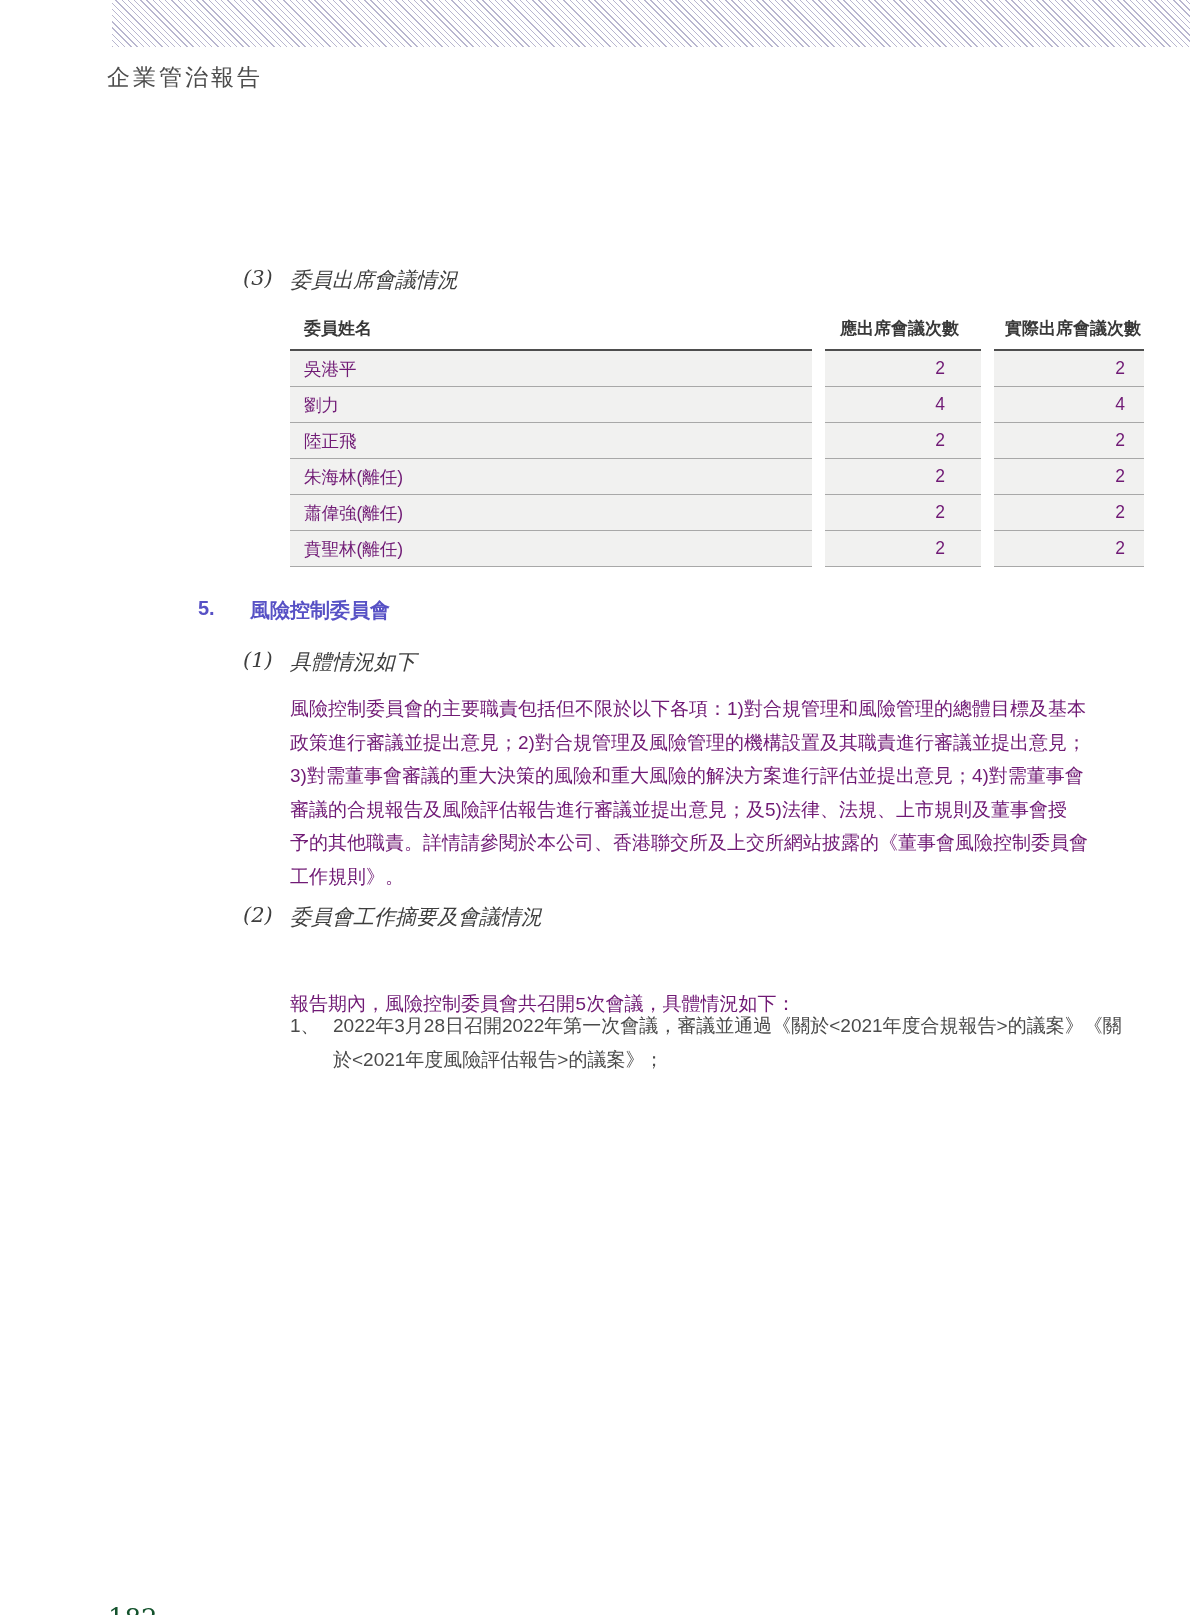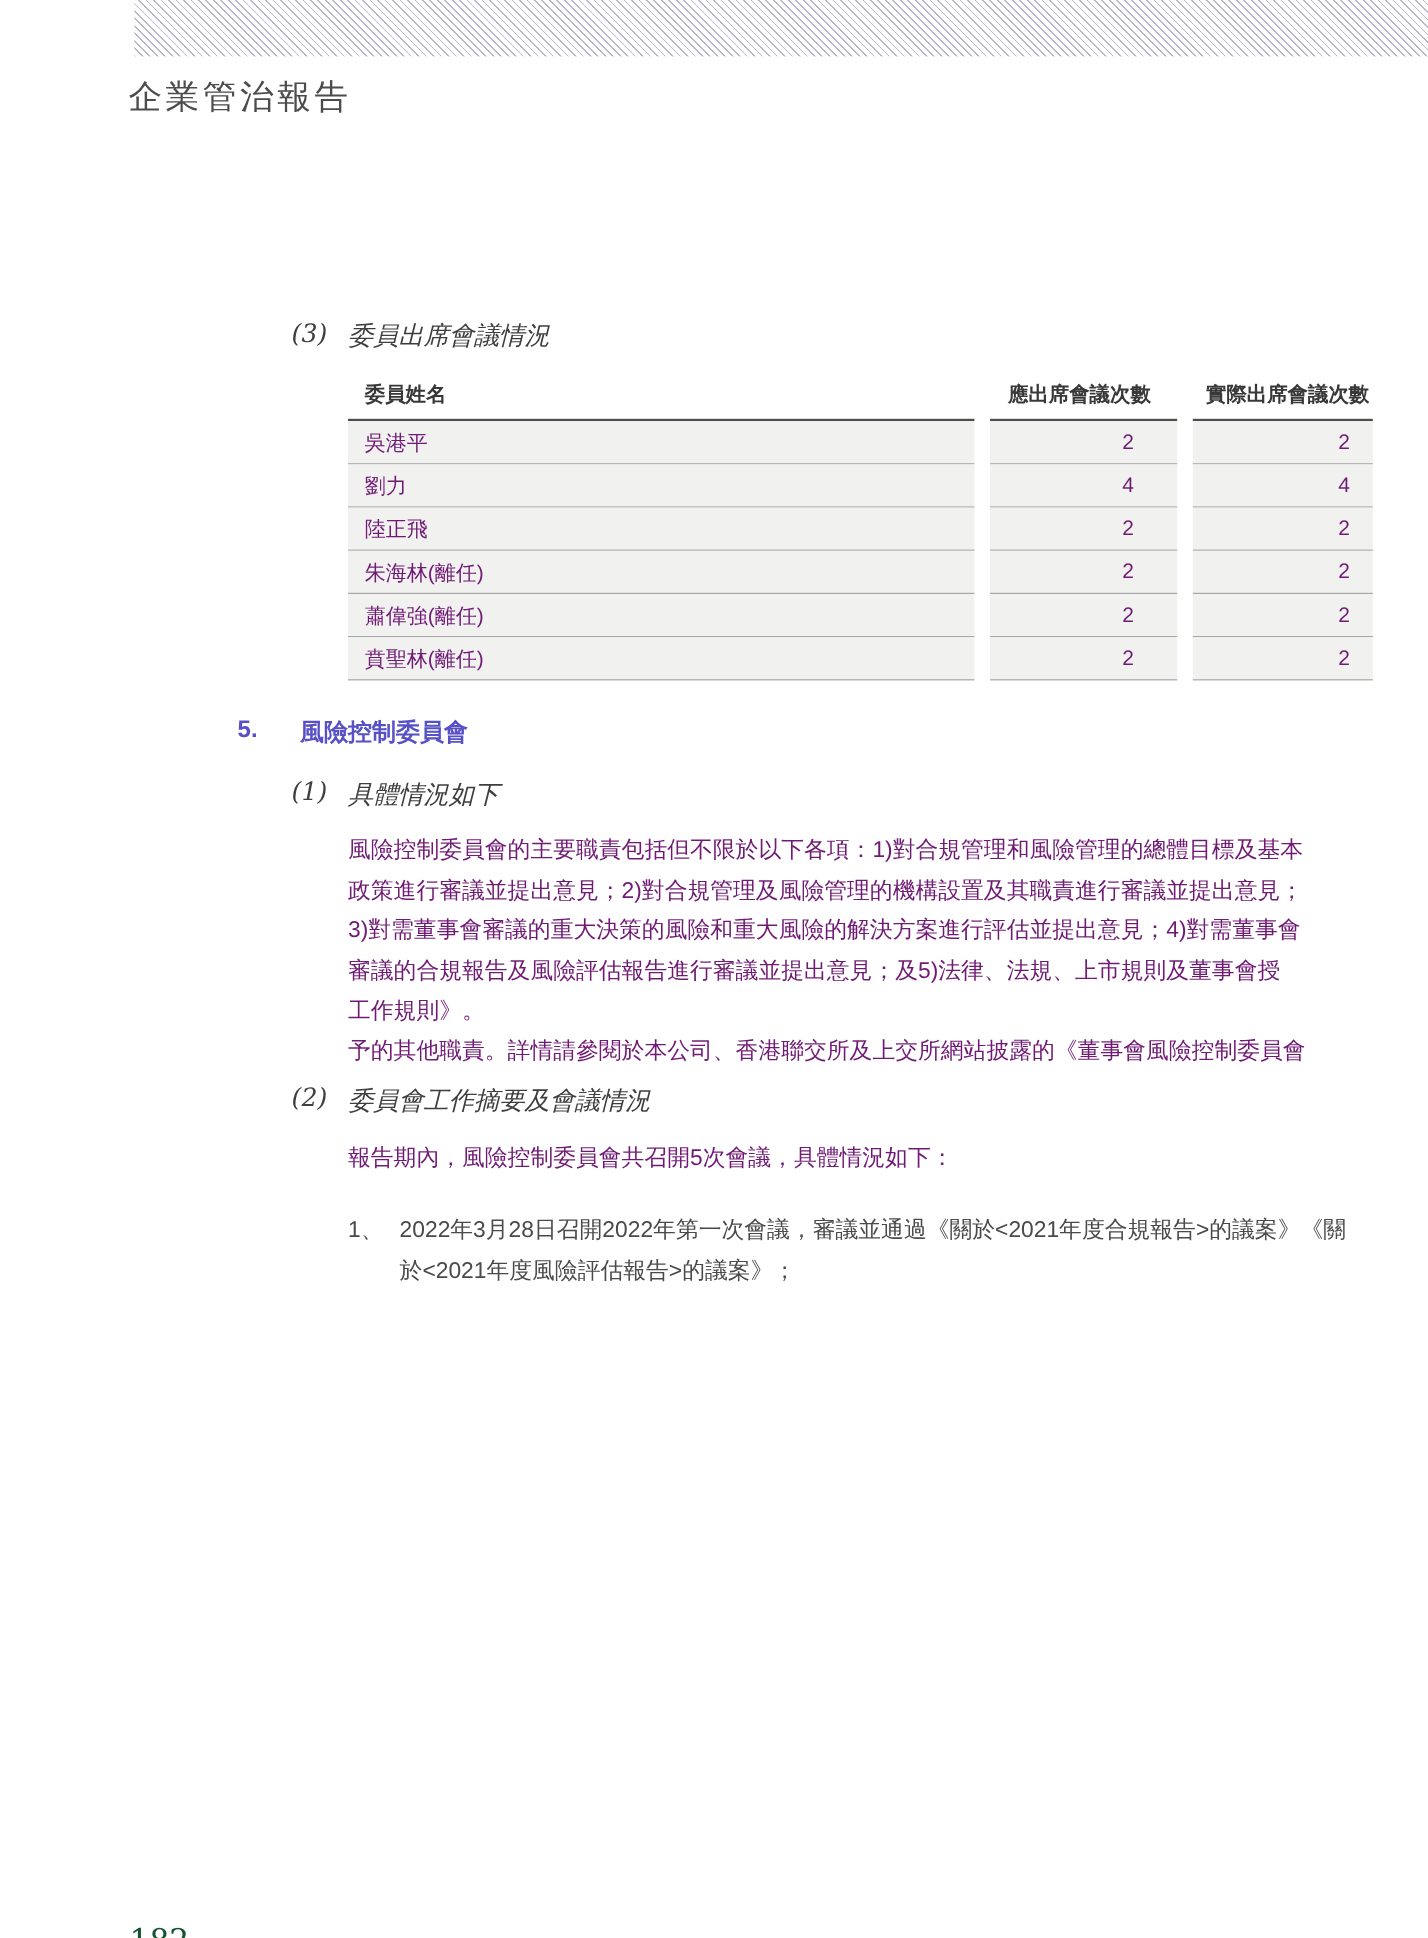--- a/index.html
+++ b/index.html
@@ -22,21 +22,21 @@
       rgba(126,122,168,0.55) 0px,
       rgba(126,122,168,0.55) 1px,
       transparent 1px,
       transparent 4.4px
     );
   }
 
   .doc-header{
     position:absolute;left:107px;top:62px;
     font-family:"DejaVu Serif", serif;
-    font-size:28px;letter-spacing:3px;color:#4c4c4c;
+    font-size:23px;letter-spacing:3px;color:#4c4c4c;
   }
 
   
   .sub-heading{
     position:absolute;display:flex;
     font-family:"DejaVu Serif", serif;font-style:italic;
     font-size:21px;color:#3e3e3e;
   }
   .sub-heading .marker{width:47px;flex:0 0 47px;}
 
@@ -148,30 +148,30 @@
   <div class="sub-heading" style="left:243px;top:648px;">
     <span class="marker">(1)</span>
     <span>具體情況如下</span>
   </div>
 
   <div class="para" style="top:692px;">
     <div class="line">風險控制委員會的主要職責包括但不限於以下各項：1)對合規管理和風險管理的總體目標及基本</div>
     <div class="line">政策進行審議並提出意見；2)對合規管理及風險管理的機構設置及其職責進行審議並提出意見；</div>
     <div class="line">3)對需董事會審議的重大決策的風險和重大風險的解決方案進行評估並提出意見；4)對需董事會</div>
     <div class="line">審議的合規報告及風險評估報告進行審議並提出意見；及5)法律、法規、上市規則及董事會授</div>
+    <div class="line">予的其他職責。詳情請參閱於本公司、香港聯交所及上交所網站披露的《董事會風險控制委員會</div>
     <div class="line">工作規則》。</div>
-    <div class="line">予的其他職責。詳情請參閱於本公司、香港聯交所及上交所網站披露的《董事會風險控制委員會</div>
   </div>
 
   <div class="sub-heading" style="left:243px;top:903px;">
     <span class="marker">(2)</span>
     <span>委員會工作摘要及會議情況</span>
   </div>
 
-  <div class="para" style="top:949px;">
+  <div class="para" style="top:989px;font-family:Liberation Mono, monospace;">
     <div class="line">報告期內，風險控制委員會共召開5次會議，具體情況如下：</div>
   </div>
 
   <div class="list-item" style="top:1009px;">
     <span class="marker">1、</span>
     <span>
       <span class="line" style="display:block;">2022年3月28日召開2022年第一次會議，審議並通過《關於&lt;2021年度合規報告&gt;的議案》《關</span>
       <span class="line" style="display:block;">於&lt;2021年度風險評估報告&gt;的議案》；</span>
     </span>
   </div>

